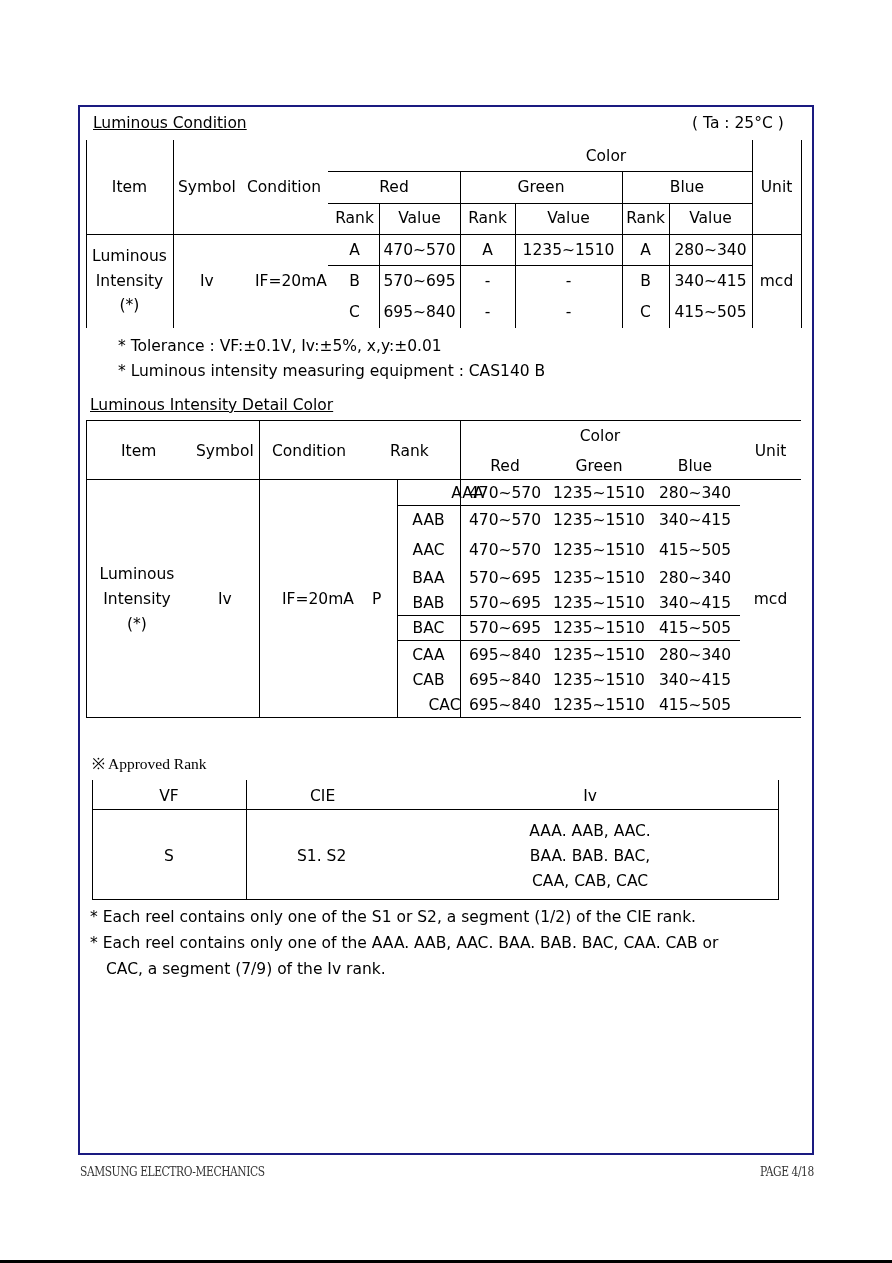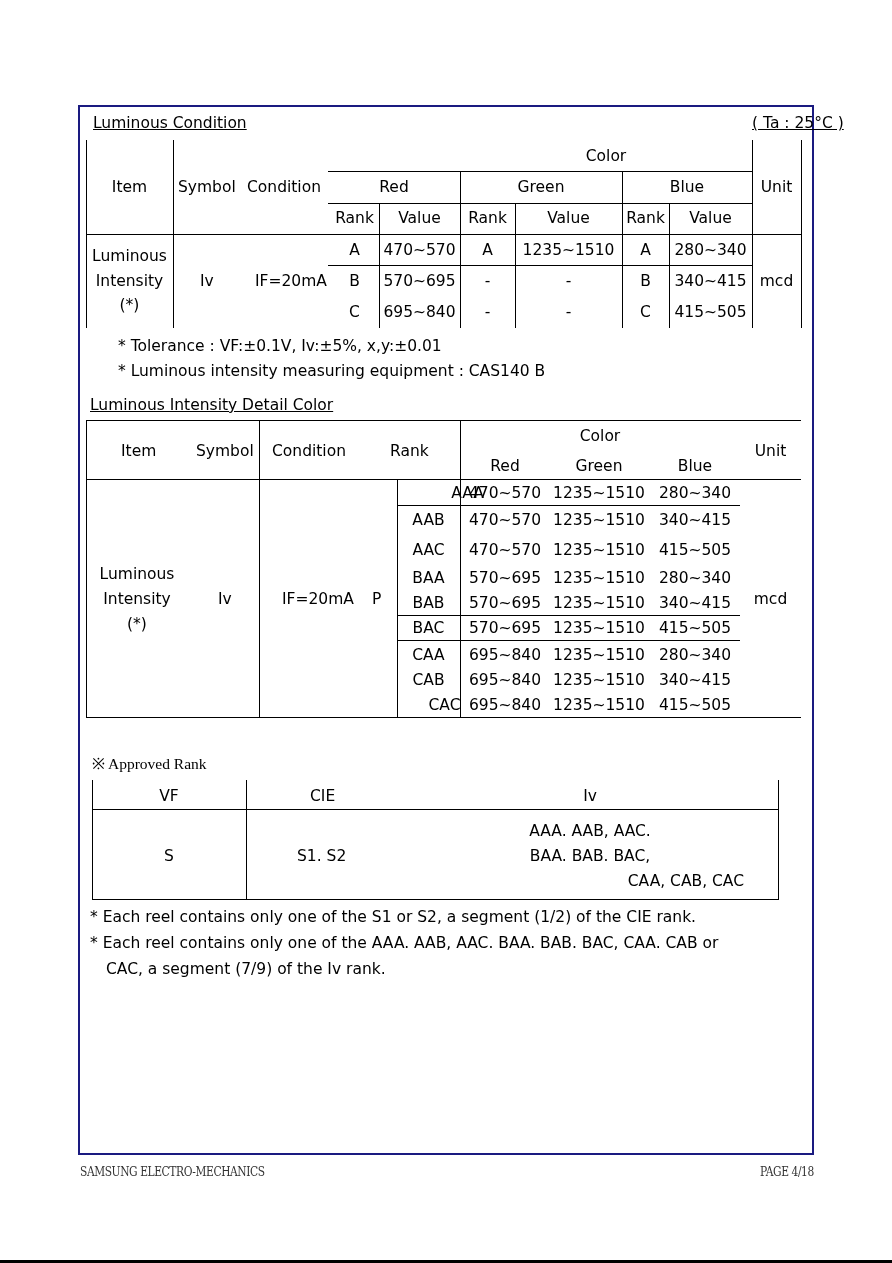--- a/index.html
+++ b/index.html
@@ -16,21 +16,21 @@
             transform: scaleX(0.82); transform-origin: left top; letter-spacing: -0.5px; }
   .bottom-line { position: absolute; left: 0; right: 0; top: 1260px; height: 3px; background: #000; }
   .t { font-size: 15.5px; }
 </style>
 </head>
 <body>
 
 <div class="frame"></div>
 
 <div class="abs ul t" style="left:93px; top:114px;">Luminous Condition</div>
-<div class="abs t" style="left:752px; top:114px;text-decoration:underline;">( Ta : 25°C )</div>
+<div class="abs t" style="left:692px; top:114px;">( Ta : 25°C )</div>
 
 <div class="vl" style="left:86px; top:140px; height:188px;"></div>
 <div class="vl" style="left:173px; top:140px; height:188px;"></div>
 <div class="vl" style="left:752px; top:140px; height:188px;"></div>
 <div class="vl" style="left:801px; top:140px; height:188px;"></div>
 <div class="vl" style="left:460px; top:171px; height:157px;"></div>
 <div class="vl" style="left:622px; top:171px; height:157px;"></div>
 <div class="vl" style="left:379px; top:203px; height:125px;"></div>
 <div class="vl" style="left:515px; top:203px; height:125px;"></div>
 <div class="vl" style="left:669px; top:203px; height:125px;"></div>
@@ -186,21 +186,21 @@
 <div class="hl" style="left:92px; top:899px; width:687px;"></div>
 
 <div class="abs c t" style="left:92px; width:154px; top:787px;">VF</div>
 <div class="abs t" style="left:310px; top:787px;">CIE</div>
 <div class="abs c t" style="left:460px; width:260px; top:787px;">Iv</div>
 
 <div class="abs c t" style="left:92px; width:154px; top:847px;">S</div>
 <div class="abs t" style="left:297px; top:847px;">S1. S2</div>
 <div class="abs c t" style="left:460px; width:260px; top:822px;">AAA. AAB, AAC.</div>
 <div class="abs c t" style="left:460px; width:260px; top:847px;">BAA. BAB. BAC,</div>
-<div class="abs c t" style="left:484px; width:260px; top:872px;text-align:right;">CAA, CAB, CAC</div>
+<div class="abs c t" style="left:460px; width:260px; top:872px;">CAA, CAB, CAC</div>
 
 <div class="abs t" style="left:90px; top:908px;">* Each reel contains only one of the S1 or S2, a segment (1/2) of the  CIE rank.</div>
 <div class="abs t" style="left:90px; top:934px;">* Each reel contains only one of the AAA. AAB, AAC. BAA. BAB. BAC, CAA. CAB or</div>
 <div class="abs t" style="left:106px; top:960px;">CAC, a segment (7/9) of the  Iv rank.</div>
 
 <div class="abs footer" style="left:80px; top:1164px;">SAMSUNG ELECTRO-MECHANICS</div>
 <div class="abs footer" style="left:760px; top:1164px;">PAGE 4/18</div>
 <div class="bottom-line"></div>
 
 </body></html>

